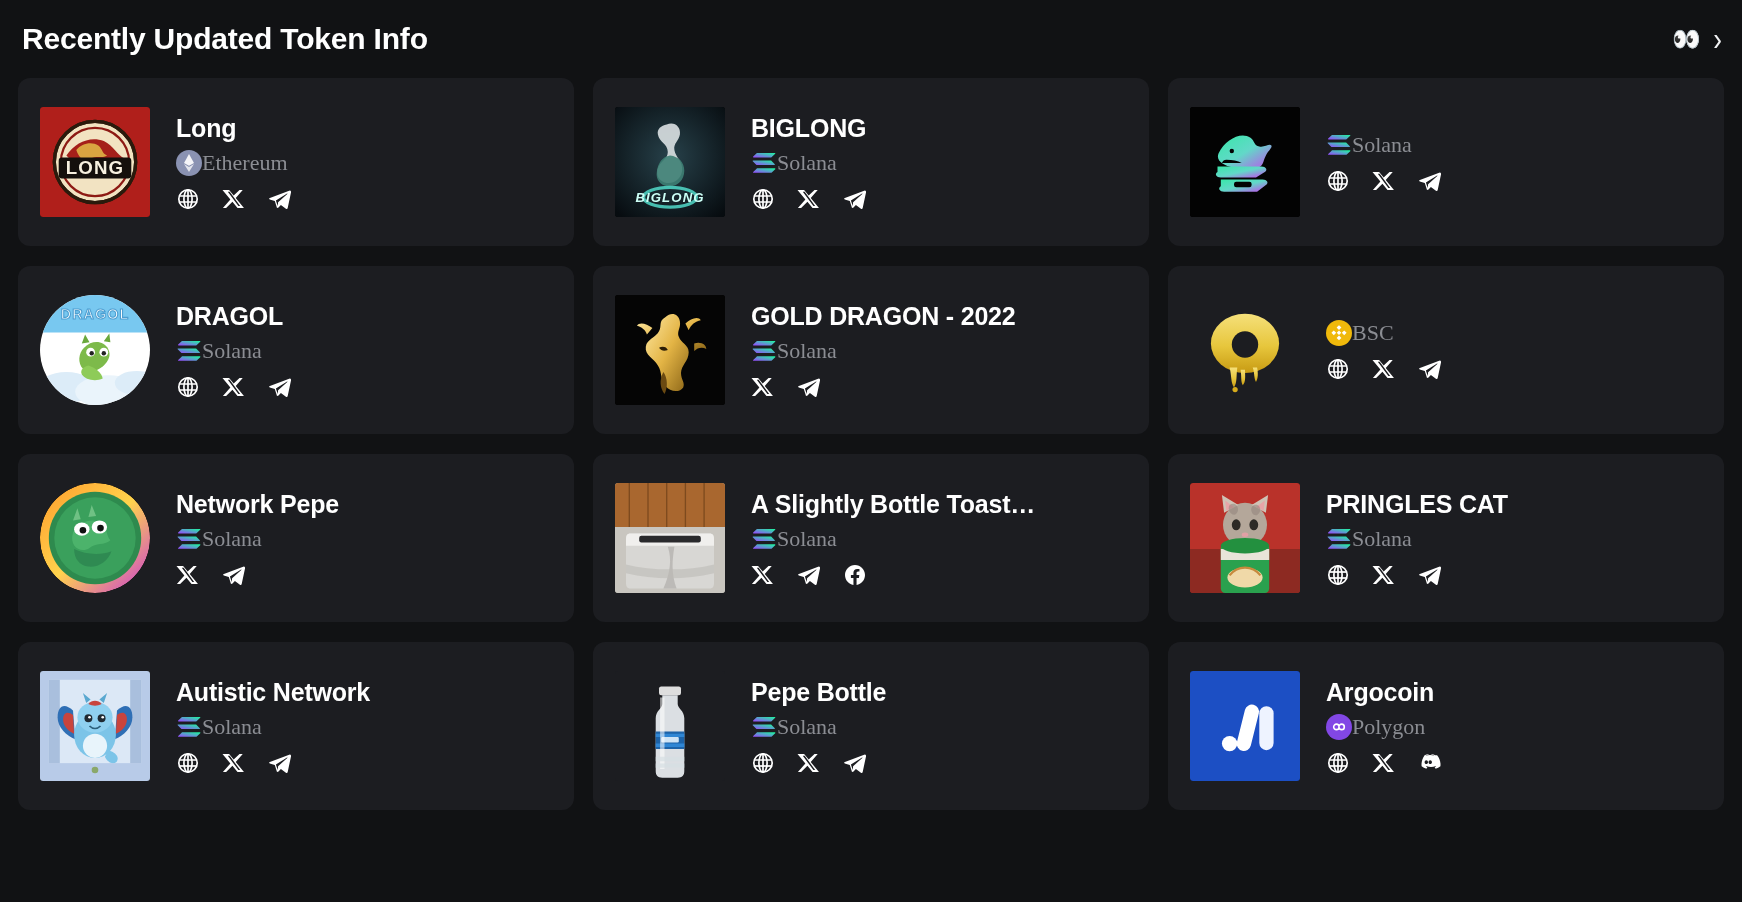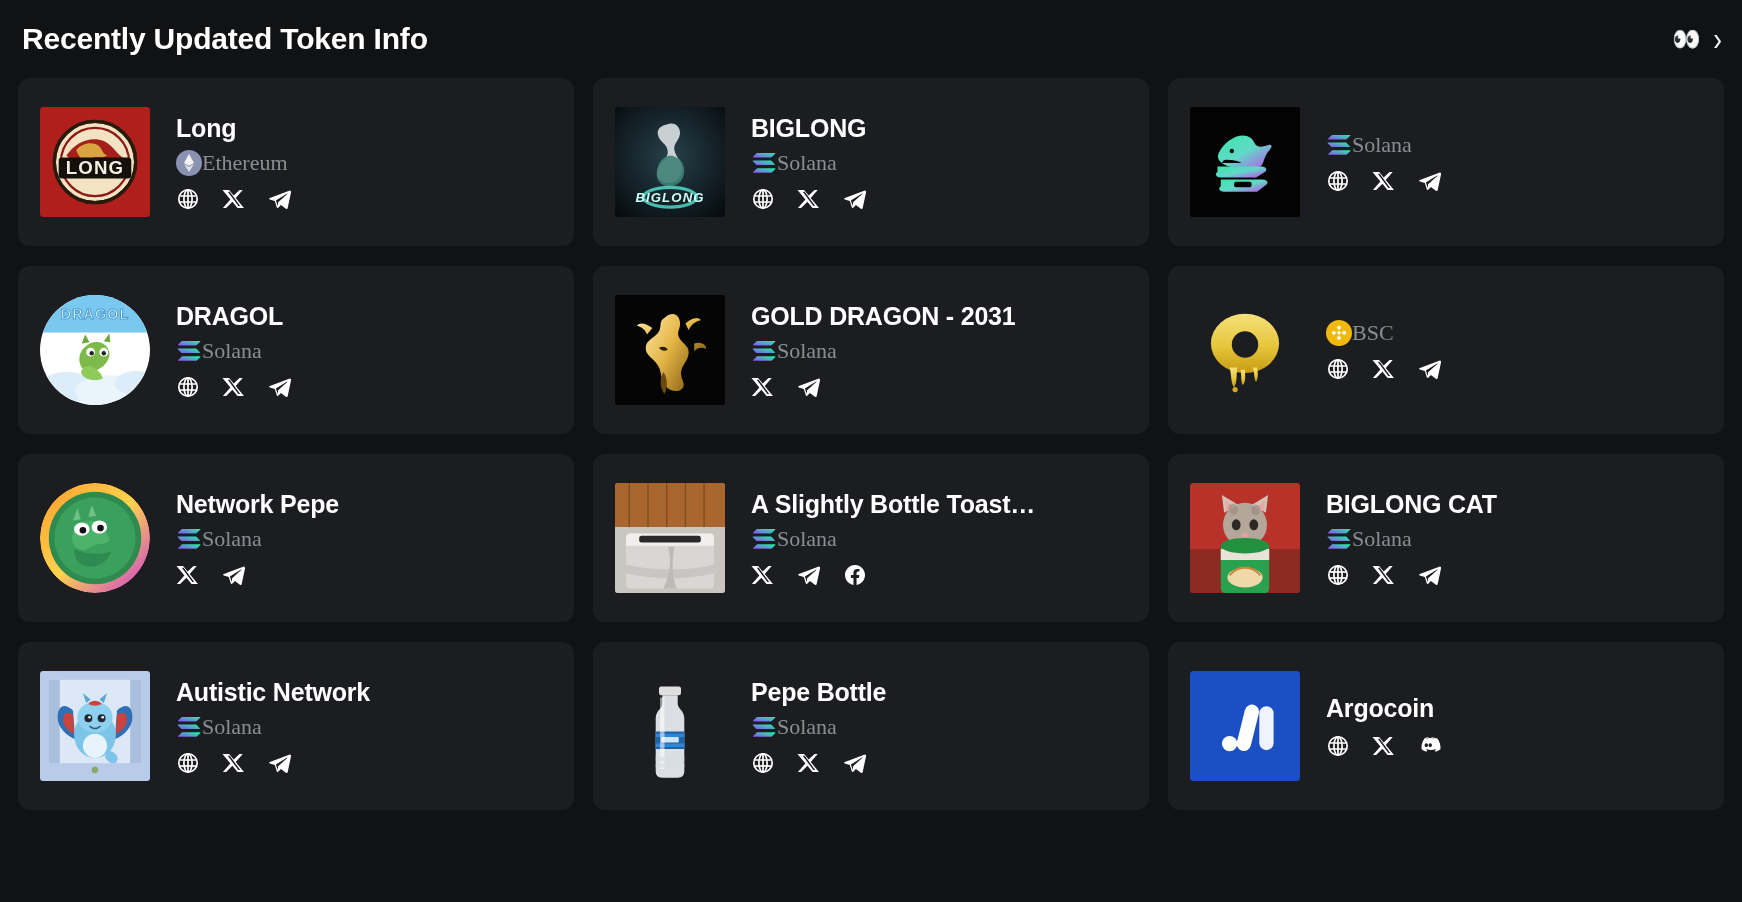--- a/index.html
+++ b/index.html
@@ -314,21 +314,21 @@
               </defs>
               <rect width="100" height="100" fill="#050505"></rect>
               <path d="M46 20c5-5 12-3 13 4 1 6-3 9-1 14 2 6 9 7 9 14 0 8-7 12-7 19 0 6 4 9 2 13-3 5-12 4-16-1-5-6-3-13-7-19-4-7-12-9-11-17 1-7 9-8 12-14 3-5-1-9 6-13z" fill="url(#gdg)"></path>
               <path d="M34 30c-5-4-12-6-14-2 4 1 8 4 9 8zM64 26c5-5 12-7 14-3-5 1-9 4-11 9zM72 44c6-2 11 1 11 5-4-2-8-1-11 2z" fill="url(#gdg)"></path>
               <path d="M40 48c3-2 7-1 8 2-3 1-6 1-8-2z" fill="#2c1d06"></path>
               <path d="M44 70c4 6 4 14 1 20-4-5-5-13-1-20z" fill="#6b4a12"></path>
             </svg>
           </div>
         </div>
         <div class="card-body">
-          <div class="card-name">GOLD DRAGON - 2031</div>
+          <div class="card-name">GOLD DRAGON - 2022</div>
           <div class="chain-row">
             <span class="chain-ico"><svg viewBox="0 0 24 24" xmlns="http://www.w3.org/2000/svg">
                 <defs>
                   <linearGradient id="solg" x1="0" y1="1" x2="1" y2="0">
                     <stop offset="0" stop-color="#9945ff"></stop>
                     <stop offset="1" stop-color="#19fb9b"></stop>
                   </linearGradient>
                 </defs>
                 <g fill="url(#solg)">
                   <path d="M5.2 17.2c.15-.15.36-.24.58-.24h16.3c.37 0 .55.45.29.71l-3.2 3.2c-.15.16-.36.24-.58.24H2.3c-.37 0-.55-.44-.29-.7z"></path>
@@ -521,21 +521,21 @@
               <path d="M33 25l-1-9 8 6zM67 25l1-9-8 6z" fill="#e7a5a8"></path>
               <ellipse cx="42" cy="38" rx="4" ry="5" fill="#2d2a26"></ellipse>
               <ellipse cx="58" cy="38" rx="4" ry="5" fill="#2d2a26"></ellipse>
               <ellipse cx="50" cy="47" rx="3" ry="2" fill="#e0a0a4"></ellipse>
               <path d="M36 20c6-4 10 4 6 8-3 3-9-3-6-8zM58 20c6-2 8 6 3 9-4 2-8-6-3-9z" fill="#8d8077" opacity=".5"></path>
               <ellipse cx="50" cy="57" rx="22" ry="7" fill="#23903f"></ellipse>
             </svg>
           </div>
         </div>
         <div class="card-body">
-          <div class="card-name">BIGLONG CAT</div>
+          <div class="card-name">PRINGLES CAT</div>
           <div class="chain-row">
             <span class="chain-ico"><svg viewBox="0 0 24 24" xmlns="http://www.w3.org/2000/svg">
                 <defs>
                   <linearGradient id="solg" x1="0" y1="1" x2="1" y2="0">
                     <stop offset="0" stop-color="#9945ff"></stop>
                     <stop offset="1" stop-color="#19fb9b"></stop>
                   </linearGradient>
                 </defs>
                 <g fill="url(#solg)">
                   <path d="M5.2 17.2c.15-.15.36-.24.58-.24h16.3c.37 0 .55.45.29.71l-3.2 3.2c-.15.16-.36.24-.58.24H2.3c-.37 0-.55-.44-.29-.7z"></path>
@@ -689,20 +689,27 @@
             <svg viewBox="0 0 100 100" xmlns="http://www.w3.org/2000/svg">
               <rect width="100" height="100" fill="#1c4fc4"></rect>
               <circle cx="36" cy="66" r="7" fill="#ffffff"></circle>
               <rect x="46" y="30" width="13" height="43" rx="6.5" fill="#ffffff" transform="rotate(14 52 52)"></rect>
               <rect x="63" y="32" width="13" height="40" rx="6.5" fill="#eef3ff"></rect>
             </svg>
           </div>
         </div>
         <div class="card-body">
           <div class="card-name">Argocoin</div>
+          <div class="chain-row">
+            <span class="chain-ico"><svg viewBox="0 0 24 24" xmlns="http://www.w3.org/2000/svg">
+                <circle cx="12" cy="12" r="12" fill="#8247e5"></circle>
+                <path fill="none" stroke="#fff" stroke-width="1.5" d="M9.6 9.4a2.5 2.5 0 1 0 0 5 2.5 2.5 0 0 0 0-5zM14.4 9.4a2.5 2.5 0 1 0 0 5 2.5 2.5 0 0 0 0-5z"></path>
+              </svg></span>
+            <span class="chain-label">Polygon</span>
+          </div>
           <div class="social-row">
             <span class="social"><svg viewBox="0 0 24 24" xmlns="http://www.w3.org/2000/svg">
                 <g fill="none" stroke="#fff" stroke-width="1.7">
                   <circle cx="12" cy="12" r="9.2"></circle>
                   <ellipse cx="12" cy="12" rx="4.1" ry="9.2"></ellipse>
                   <line x1="2.9" y1="9" x2="21.1" y2="9"></line>
                   <line x1="2.9" y1="15" x2="21.1" y2="15"></line>
                   <line x1="12" y1="2.8" x2="12" y2="21.2"></line>
                 </g>
               </svg></span>

